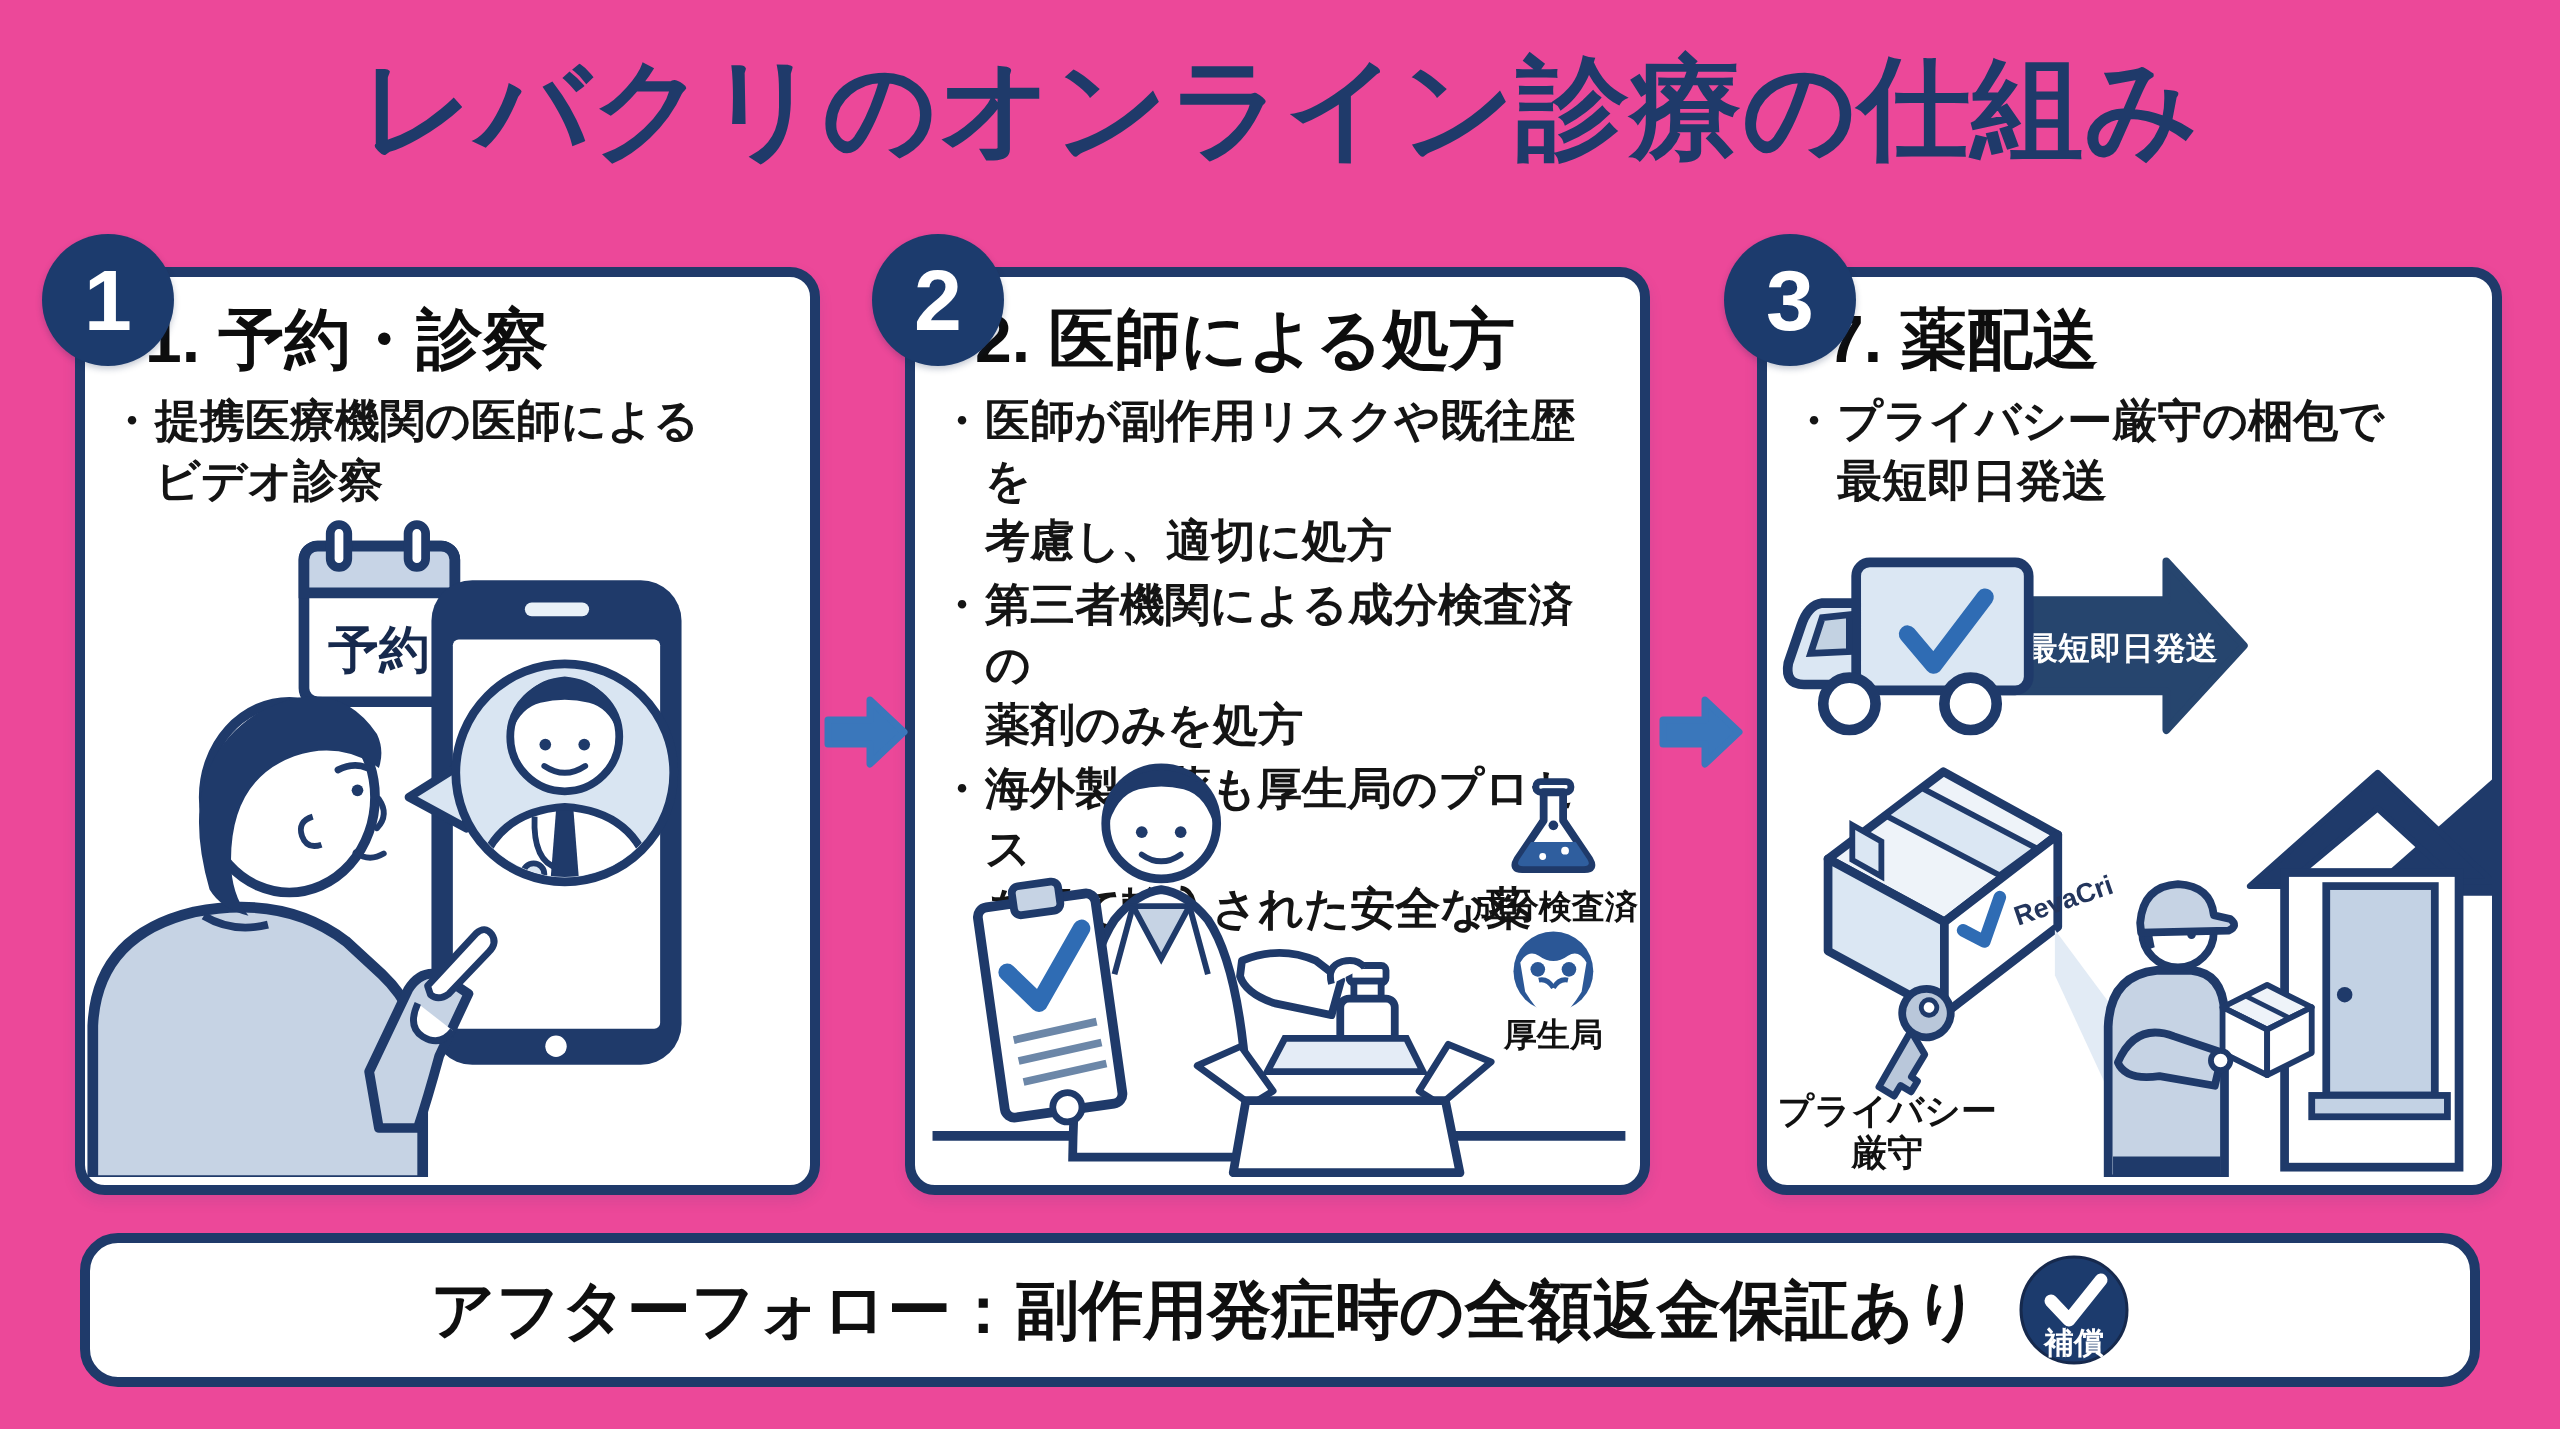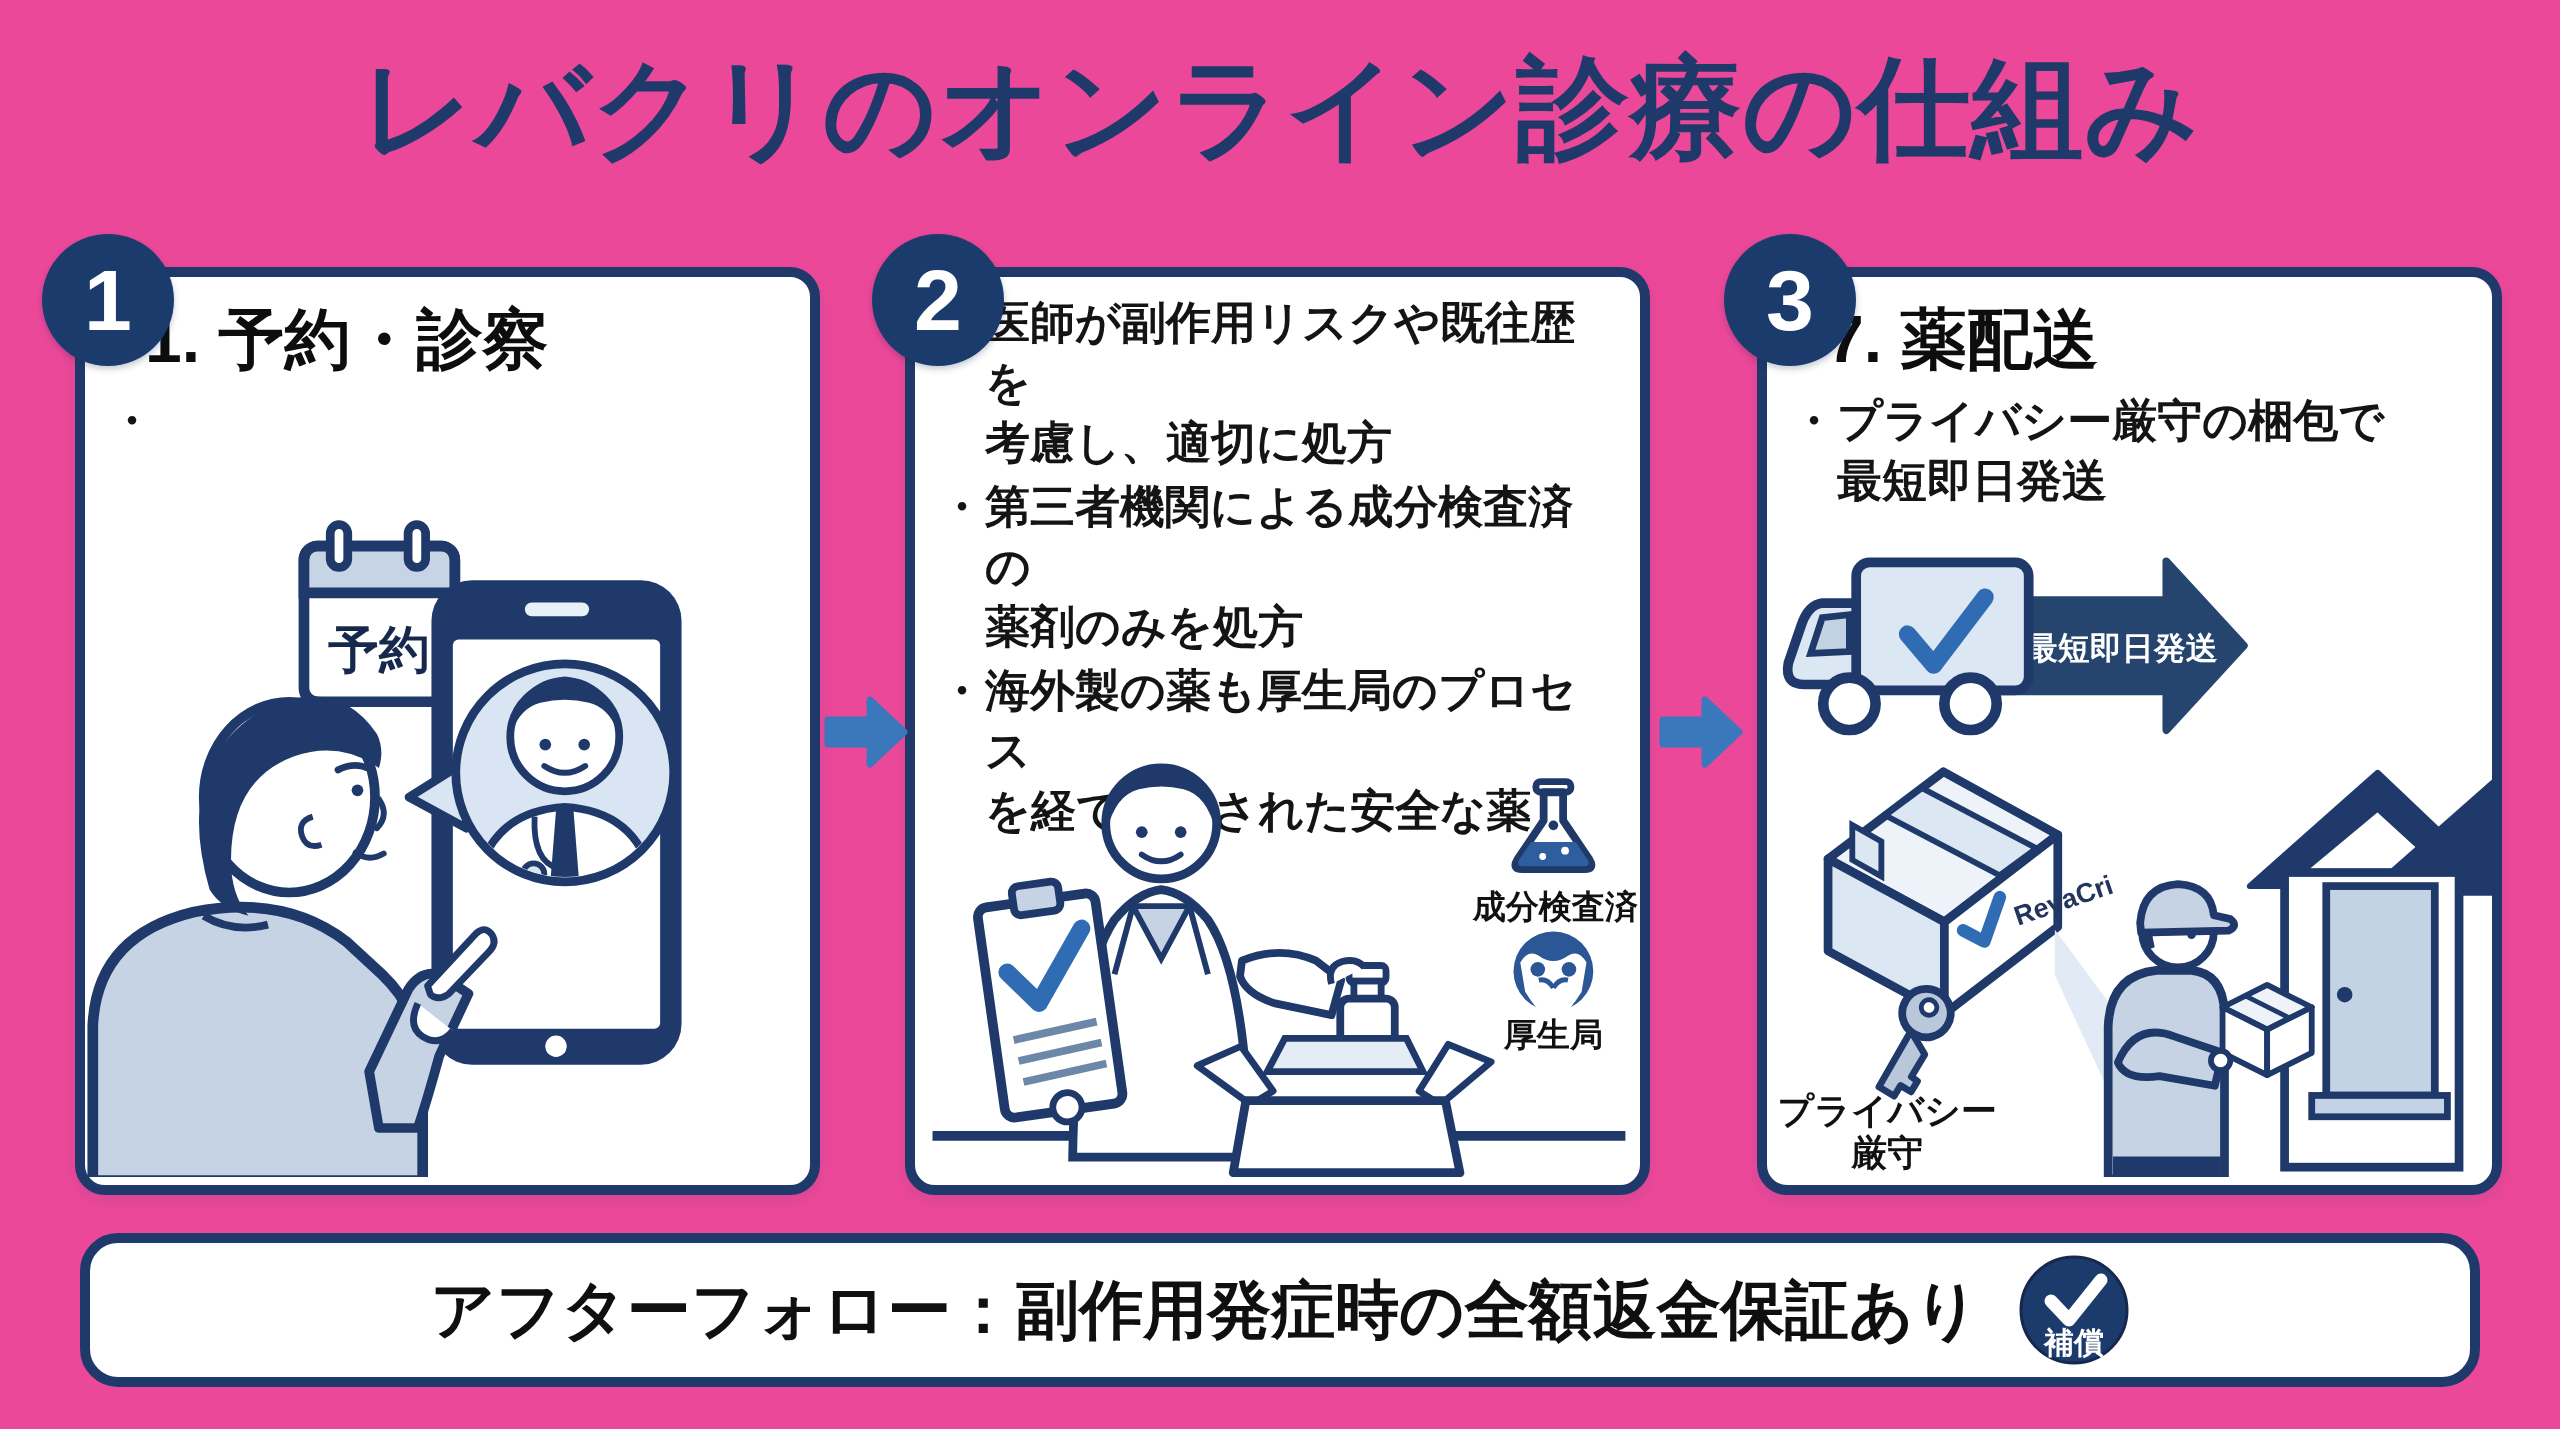--- a/index.html
+++ b/index.html
@@ -35,20 +35,22 @@
 <div class="stage">
 
   <div class="title">レバクリのオンライン診療の仕組み</div>
 
   <div class="panel" id="panel1">
     <div class="badge">1</div>
     <div class="heading">1. 予約・診察</div>
     <div class="bullets">
       <div class="bullet">
         <span class="dot">・</span>
+        <span class="txt">提携医療機関の医師による
+ビデオ診察</span>
       </div>
     </div>
     <svg class="illus" viewBox="0 0 745 720">
 
       <g>
         <rect x="225" y="72" width="155" height="160" rx="14" fill="#ffffff" stroke="#1f3a6a" stroke-width="11"></rect>
         <path d="M225,120 v-34 a14,14 0 0 1 14,-14 h127 a14,14 0 0 1 14,14 v34 z" fill="#c7d4e6" stroke="#1f3a6a" stroke-width="11"></path>
         <rect x="252" y="50" width="18" height="44" rx="9" fill="#ffffff" stroke="#1f3a6a" stroke-width="9"></rect>
         <rect x="332" y="50" width="18" height="44" rx="9" fill="#ffffff" stroke="#1f3a6a" stroke-width="9"></rect>
         <text x="302" y="196" text-anchor="middle" font-size="52" font-weight="bold" fill="#16294d">予約</text>
@@ -92,20 +94,21 @@
         <path d="M234,350 q-16,5 -11,20 q5,14 20,9" stroke="#1f3a6a" stroke-width="6" fill="#ffffff"></path>
         <path d="M292,612 L332,528 Q344,508 364,512 L394,532 L364,596 Q352,640 342,670 L302,670 Z" fill="#c6d3e4" stroke="#1f3a6a" stroke-width="10" stroke-linejoin="round"></path>
         <path d="M352,524 L402,470 Q411,462 418,471 Q424,480 415,489 L374,532 Q363,540 355,533 Z" fill="#ffffff" stroke="#1f3a6a" stroke-width="7" stroke-linejoin="round"></path>
         <path d="M342,542 q-11,24 5,34 q18,11 31,-6" fill="#ffffff" stroke="#1f3a6a" stroke-width="7"></path>
       </g>
     </svg>
   </div>
 
   <div class="panel" id="panel2">
     <div class="badge">2</div>
+    <div class="heading">2. 医師による処方</div>
     <div class="bullets">
       <div class="bullet">
         <span class="dot">・</span>
         <span class="txt">医師が副作用リスクや既往歴を
 考慮し、適切に処方</span>
       </div>
       <div class="bullet">
         <span class="dot">・</span>
         <span class="txt">第三者機関による成分検査済の
 薬剤のみを処方</span>

